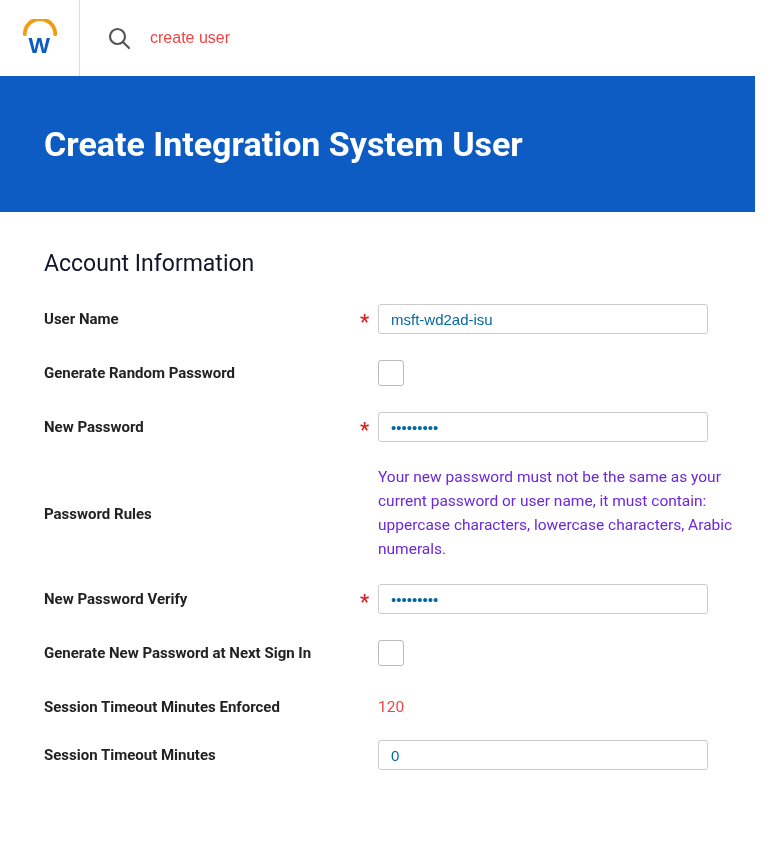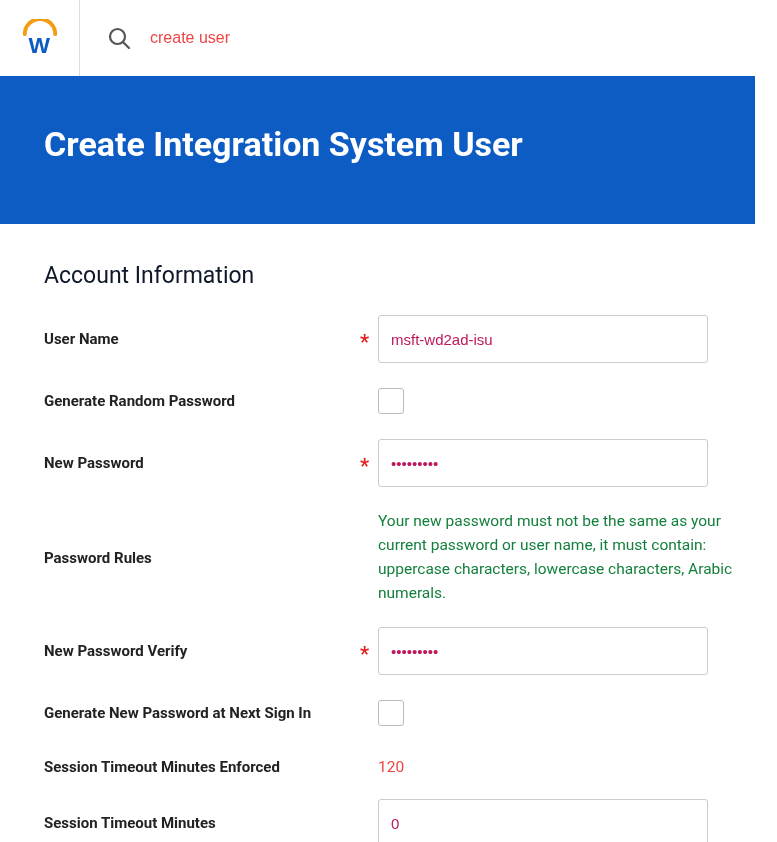--- a/index.html
+++ b/index.html
@@ -42,21 +42,21 @@
     .search-input {
       border: none;
       outline: none;
       font-size: 16px;
       margin-left: 18px;
       color: #ef4444;
       width: 400px;
     }
     .banner {
       background: #0c5cc4;
-      padding: 48px 0 60px 44px;
+      padding: 48px 0 48px 44px;
       margin-right: 22px;
     }
     .banner h1 {
       color: #fff;
       font-size: 34px;
       font-weight: 700;
     }
     .content {
       padding: 38px 0 0 44px;
     }
@@ -85,40 +85,40 @@
       font-weight: 700;
       width: 18px;
       text-align: left;
       flex-shrink: 0;
       position: relative;
       top: 3px;
     }
     .no-star { width: 18px; flex-shrink: 0; }
     .text-input {
       width: 330px;
-      height: 48px;
+      height: 30px;
       border: 1px solid #ccc;
       border-radius: 3px;
       padding: 0 12px;
       font-size: 15px;
-      color: #be185d;
+      color: #0369a1;
       outline: none;
     }
     .checkbox {
       width: 26px;
       height: 26px;
       border: 1px solid #bbb;
       border-radius: 3px;
       background: #fff;
       cursor: pointer;
       display:flex;align-items:center;justify-content:center;
     }
     .static-text {
       font-size: 15.5px;
-      color: #15803d;
+      color: #6d28d9;
       line-height: 1.55;
       max-width: 380px;
       overflow: hidden;
       white-space: normal;
     }
     .static-value {
       font-size: 15.5px;
       color: #ef4444;
     }
     .row-rules { align-items: center; }

